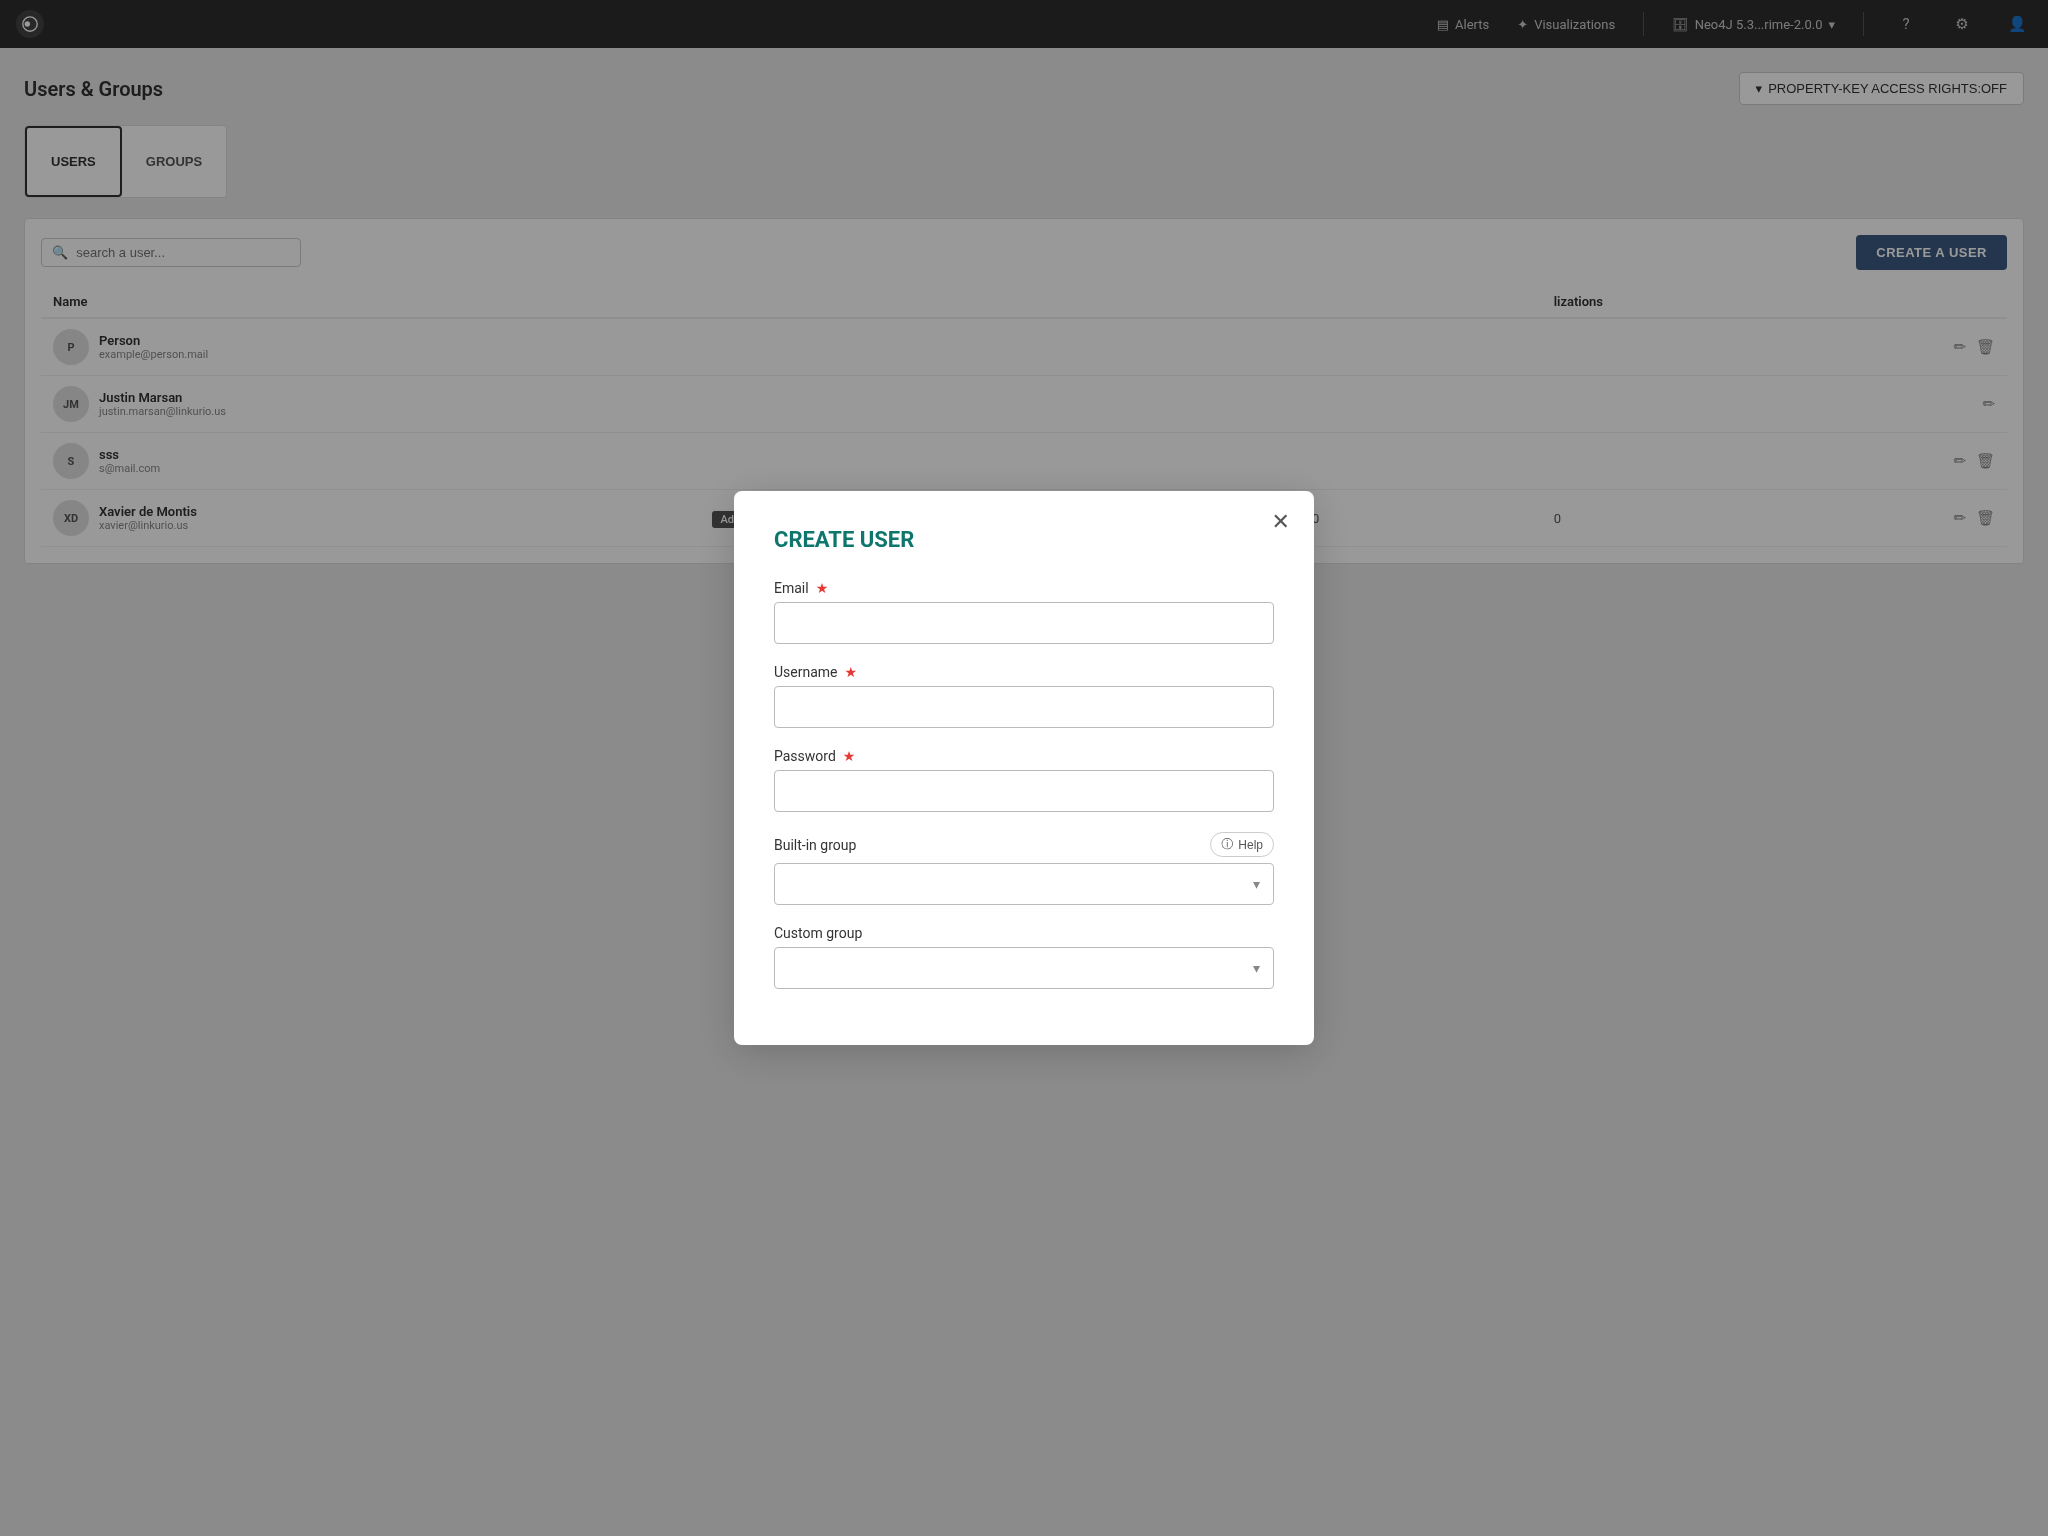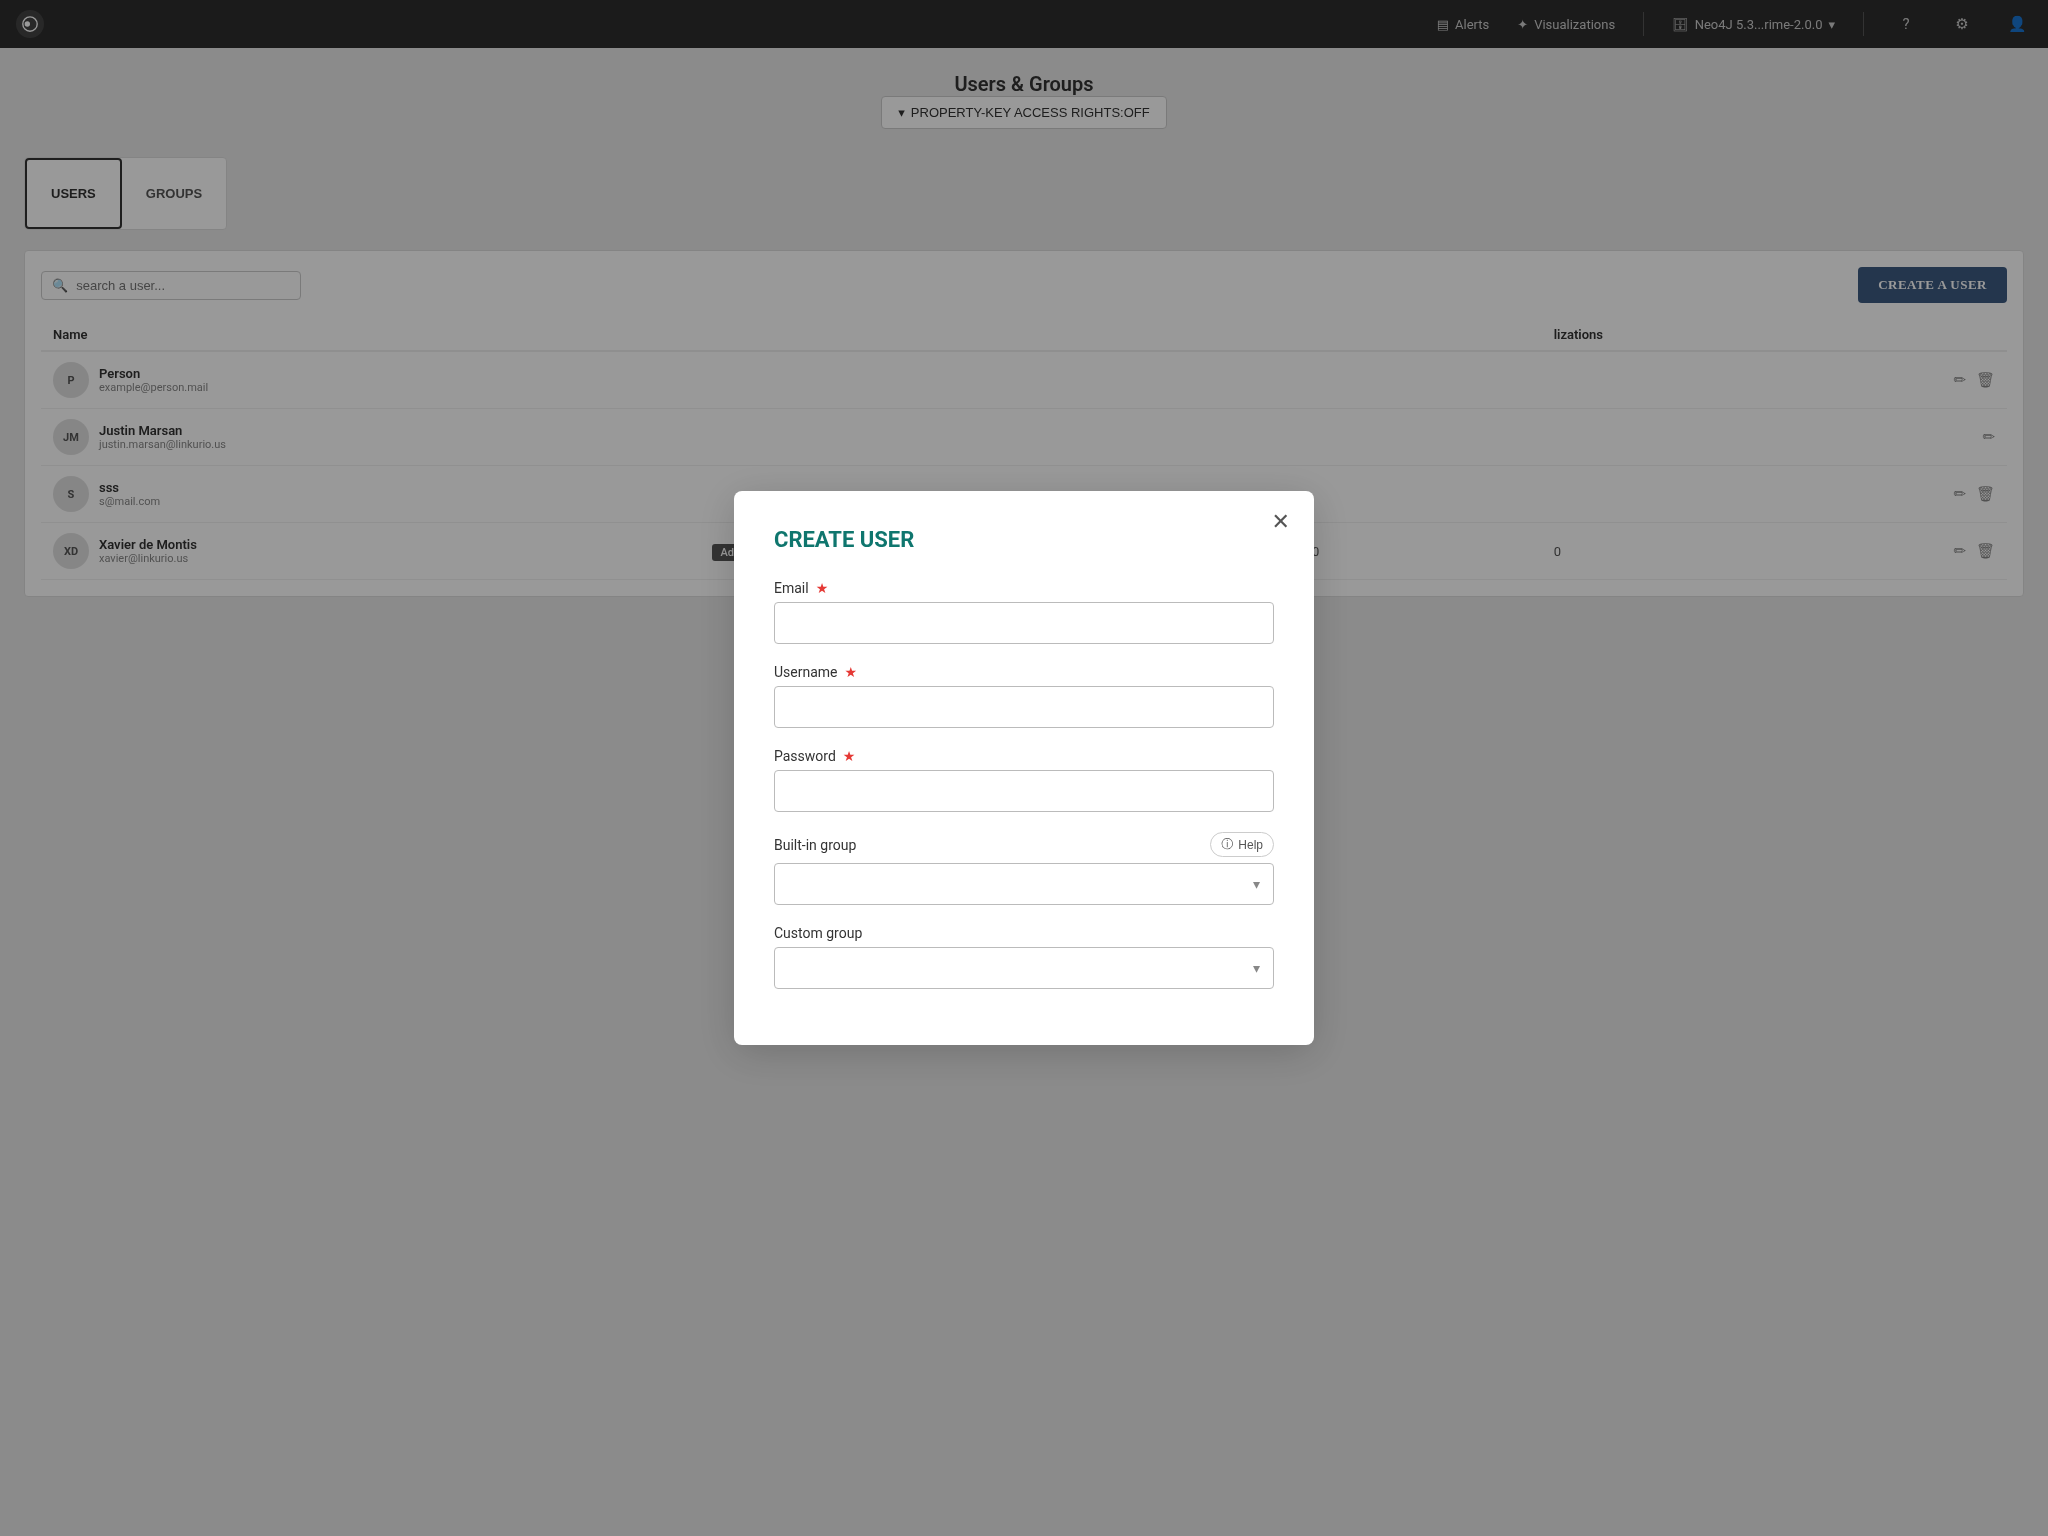--- a/index.html
+++ b/index.html
@@ -42,22 +42,21 @@
     .main-content {
       background: #e8e8e8;
       height: calc(100vh - 48px);
       padding: 24px;
       position: relative;
     }
 
     
     .page-header {
       display: flex; align-items: center; justify-content: space-between;
-      margin-bottom: 28px;
-      flex-direction: column;
+      margin-bottom: 20px;
     }
     .page-title { font-size: 20px; font-weight: 600; color: #333; }
     .property-key-btn {
       background: #fff; border: 1px solid #ccc; padding: 8px 16px;
       border-radius: 4px; font-size: 13px; color: #333; cursor: pointer;
       display: flex; align-items: center; gap: 6px;
     }
 
     
     .tabs {
@@ -87,21 +86,20 @@
       background: #fff; flex: 1; max-width: 260px;
     }
     .search-box input {
       border: none; outline: none; font-size: 13px; color: #666; width: 100%; background: transparent;
     }
     .create-user-btn {
       margin-left: auto;
       background: #3d5a80; color: #fff; border: none; padding: 10px 20px;
       border-radius: 4px; font-size: 13px; font-weight: 600; cursor: pointer;
       letter-spacing: 0.5px;
-      font-family: Liberation Serif, serif;
     }
 
     
     .users-table { width: 100%; border-collapse: collapse; }
     .users-table th {
       text-align: left; font-size: 13px; font-weight: 600; color: #333;
       padding: 8px 12px; border-bottom: 2px solid #eee;
     }
     .users-table td {
       padding: 10px 12px; border-bottom: 1px solid #f0f0f0; font-size: 13px; color: #555;

